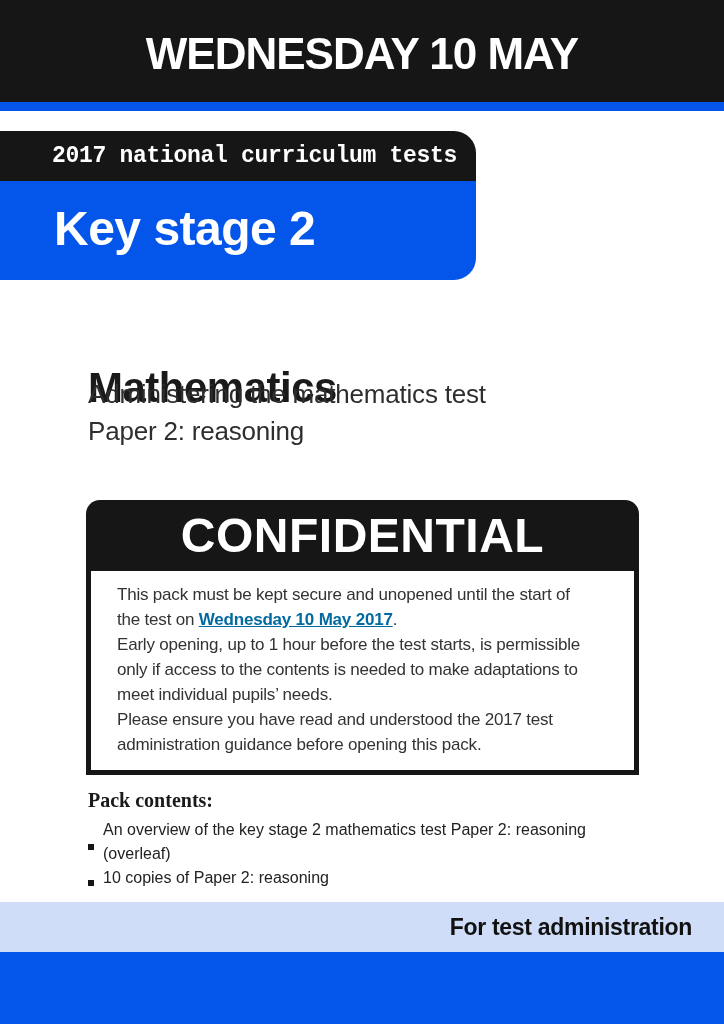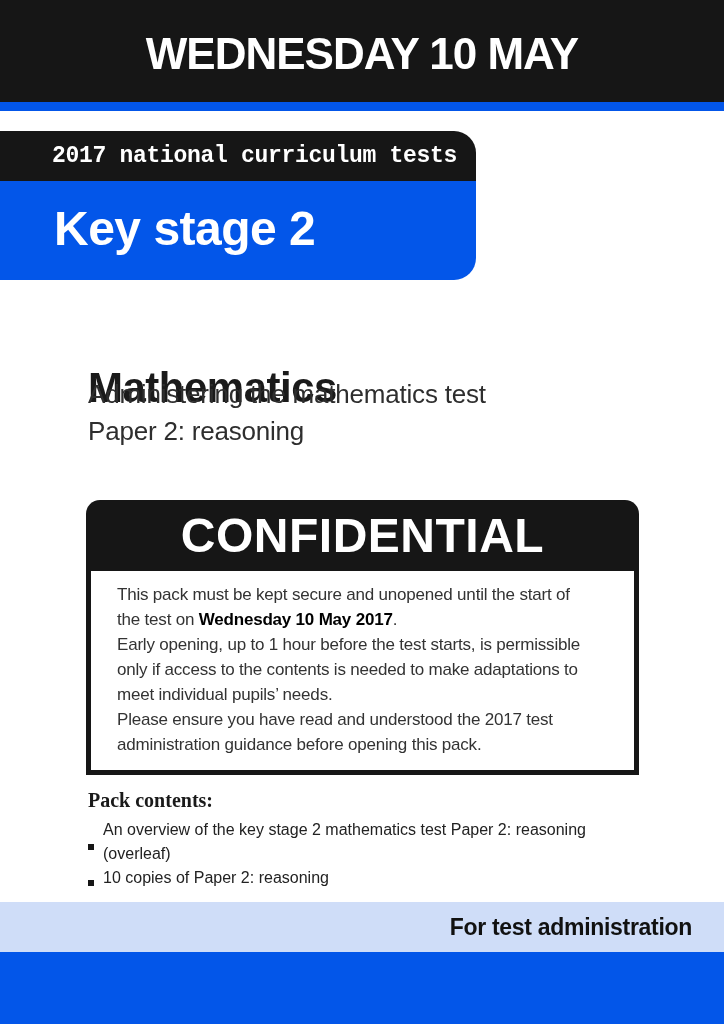--- a/index.html
+++ b/index.html
@@ -69,21 +69,21 @@
     color: #ffffff; font-size: 48px; font-weight: bold; letter-spacing: 0.5px;
   }
   .conf-body {
     border: 5px solid #161616; border-top: none;
     background: #ffffff;
     padding: 11px 18px 13px 26px;
     font-size: 17px; line-height: 25px; color: #333333;
     letter-spacing: -0.2px;
   }
   .conf-body p { white-space: pre-line; }
-  .conf-body strong { color: #000000; }
+  .conf-body strong { color: #0369a1; text-decoration: underline; }
   
   .pack-heading {
     position: absolute; top: 789px; left: 88px;
     font-size: 20px; font-weight: bold; color: #1a1a1a; font-family: Liberation Serif, serif;
   }
   .pack-list {
     position: absolute; top: 818px; left: 88px; width: 560px;
     list-style: none;
   }
   .pack-list li {

